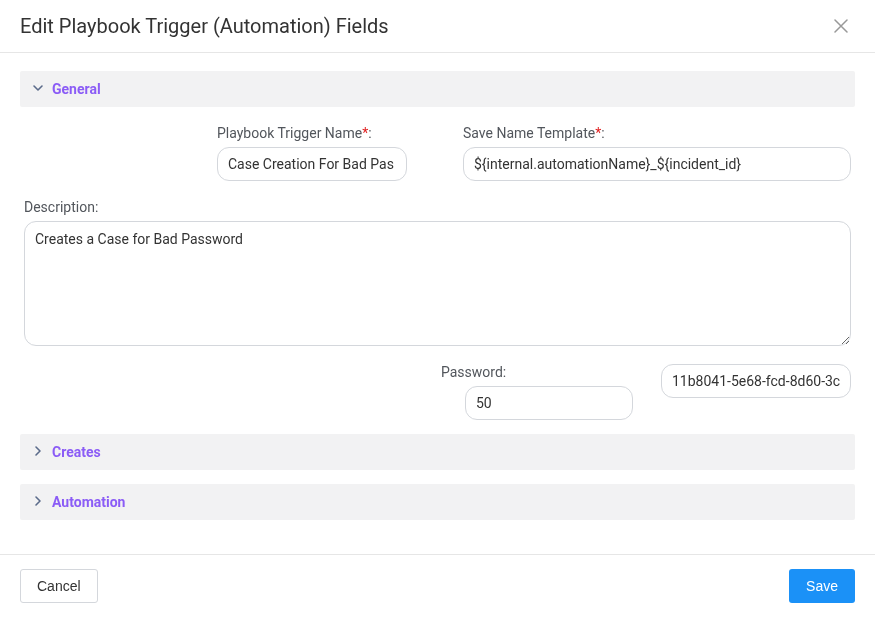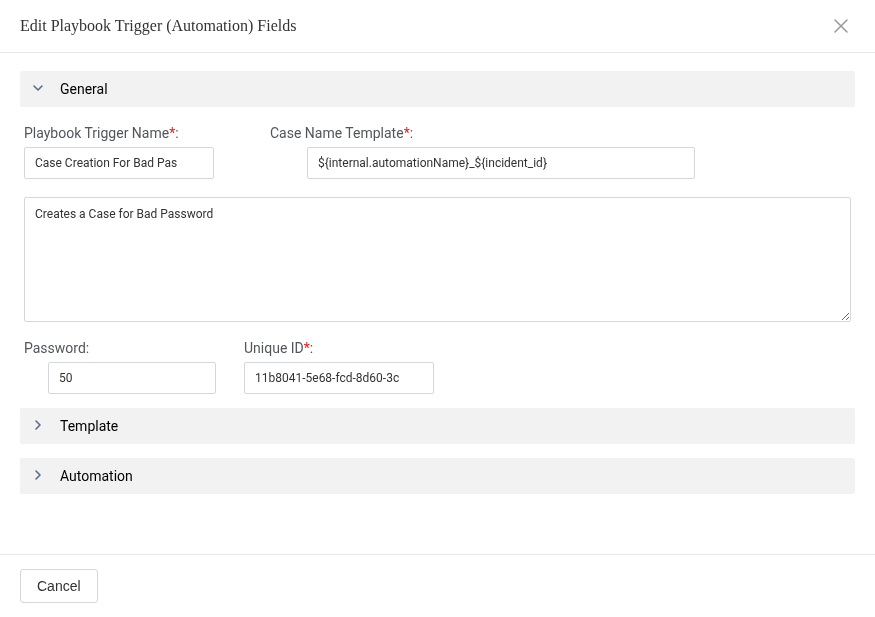--- a/index.html
+++ b/index.html
@@ -12,61 +12,62 @@
     width: 875px;
     height: 617px;
     overflow: hidden;
   }
   .dialog { width: 875px; height: 617px; display: flex; flex-direction: column; }
   .dialog-header {
     display: flex; align-items: center; justify-content: space-between;
     padding: 14px 22px 14px 20px;
     border-bottom: 1px solid #e6e6e6;
   }
-  .dialog-title { font-size: 16px; color: #333; font-family: Liberation Serif, serif; }
+  .dialog-title { font-size: 20px; color: #333; }
   .close-btn {
     width: 24px; height: 24px; display: flex; align-items: center; justify-content: center;
     cursor: pointer; color: #999;
   }
   .dialog-body {
     flex: 1; padding: 18px 20px 10px 20px; overflow: auto;
   }
   .section-header {
     background: #f2f2f3;
     border-radius: 2px;
     padding: 10px 12px;
     display: flex; align-items: center;
-    gap: 16px;
-    color: #000000;
+    gap: 8px;
+    color: #8b5cf6;
     font-size: 14px;
     cursor: pointer;
     margin-bottom: 0;
+    font-weight: bold;
   }
   .section-header .chev { color: #5b6b8a; }
   .section-body { padding: 18px 4px 4px 4px; }
-  .row { display: flex; gap: 28px; margin-bottom: 18px; flex-wrap: wrap; }
+  .row { display: flex; gap: 28px; margin-bottom: 18px; flex-wrap: wrap; justify-content: flex-end; }
   .field { display: flex; flex-direction: column; gap: 6px; }
   .field-label { color: #52565c; font-size: 14px; }
   .req { color: #e02020; }
   input[type="text"], textarea {
     border: 1px solid #d4d7dc;
-    border-radius: 2px;
+    border-radius: 12px;
     padding: 8px 10px;
-    font-size: 12px;
+    font-size: 14px;
     color: #333;
     background: #fff;
     outline: none;
     font-family: inherit;
   }
   textarea {
     resize: both;
     line-height: 1.4;
   }
   .w-small { width: 190px; }
-  .w-large { width: 388px; margin-left: 37px; }
+  .w-large { width: 388px; }
   .w-full { width: 100%; }
   .toggle {
     width: 44px; height: 22px; border-radius: 11px;
     background: #1b91f7;
     position: relative; cursor: pointer;
     display: inline-flex; align-items: center;
     margin-top: 2px;
   }
   .toggle .check {
     position: absolute; left: 6px; color: #fff; font-size: 12px;
@@ -125,64 +126,63 @@
         <div class="field">
           <label class="field-label">
             <span>Playbook Trigger Name</span><span class="req">*</span><span>:</span>
           </label>
           <input type="text" class="w-small" value="Case Creation For Bad Pas" style="">
         </div>
         <div class="field">
         </div>
         <div class="field">
           <label class="field-label">
-            <span>Case Name Template</span><span class="req">*</span><span>:</span>
+            <span>Save Name Template</span><span class="req">*</span><span>:</span>
           </label>
           <input type="text" class="w-large" value="${internal.automationName}_${incident_id}" style="">
         </div>
       </div>
 
       <div class="row" style="flex-direction:column; gap:6px;">
+        <label class="field-label">Description:</label>
         <textarea class="w-full" style="height: 125px;">Creates a Case for Bad Password</textarea>
       </div>
 
       <div class="row" style="margin-bottom:10px;">
         <div class="field">
           <label class="field-label">Password:</label>
           <input type="text" style="width: 168px; margin-left: 24px;" value="50">
         </div>
         <div class="field">
-          <label class="field-label">
-            <span>Unique ID</span><span class="req">*</span><span>:</span>
-          </label>
           <input type="text" class="w-small" value="11b8041-5e68-fcd-8d60-3c" style="">
         </div>
       </div>
 
     </div>
 
     <div class="section-header">
       <span class="chev">
         <svg width="12" height="12" viewBox="0 0 12 12">
             <path d="M4 2 L8 6 L4 10" stroke="#5b6b8a" stroke-width="1.6" fill="none" stroke-linecap="round" stroke-linejoin="round"></path>
           </svg>
       </span>
-      <span>Template</span>
+      <span>Creates</span>
     </div>
 
     <div class="section-gap"></div>
 
     <div class="section-header">
       <span class="chev">
         <svg width="12" height="12" viewBox="0 0 12 12">
             <path d="M4 2 L8 6 L4 10" stroke="#5b6b8a" stroke-width="1.6" fill="none" stroke-linecap="round" stroke-linejoin="round"></path>
           </svg>
       </span>
       <span>Automation</span>
     </div>
 
   </div>
 
   <div class="dialog-footer">
     <button class="btn btn-secondary">Cancel</button>
+    <button class="btn btn-primary">Save</button>
   </div>
 
 </div>
 
 </body></html>

